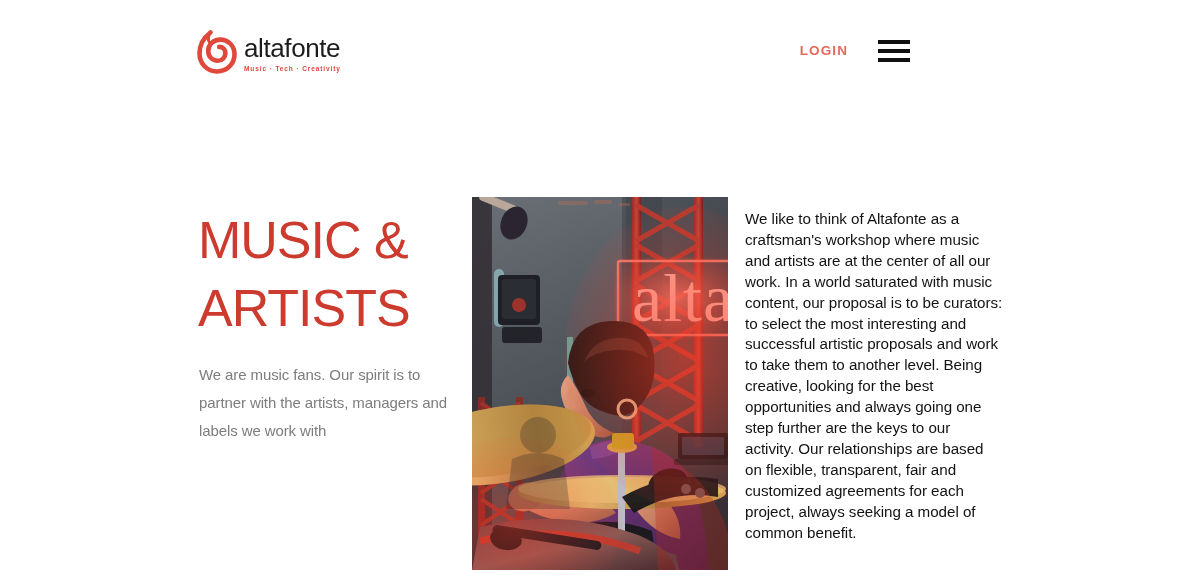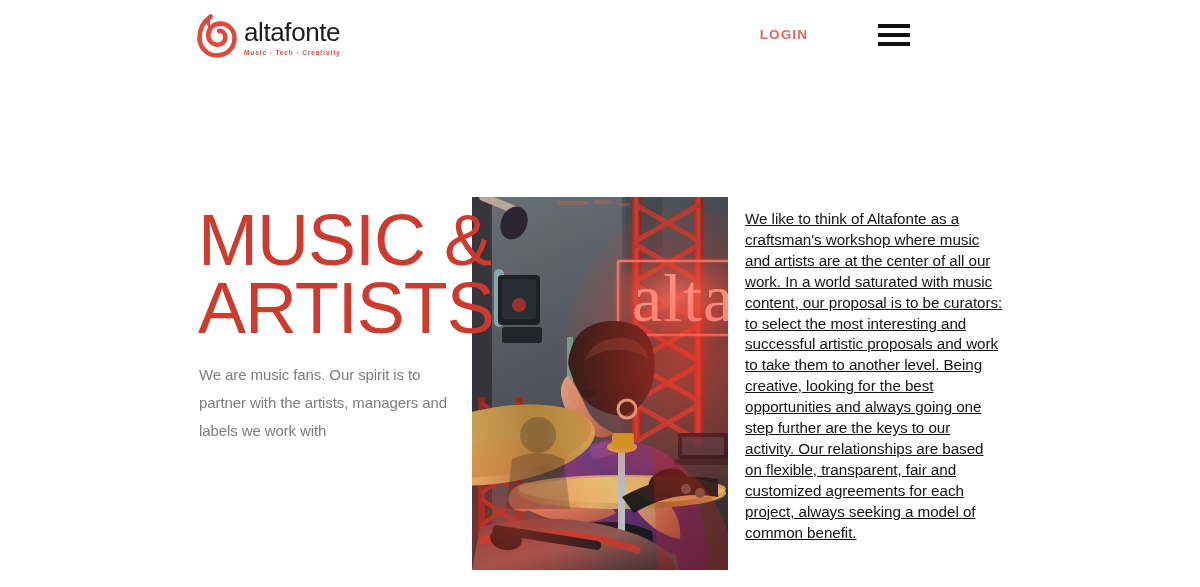--- a/index.html
+++ b/index.html
@@ -17,21 +17,21 @@
   .page {
     position: relative;
     width: 1200px;
     height: 587px;
     background: #ffffff;
   }
 
   
   .site-header {
     position: absolute;
-    top: 0; left: 0;
+    top: 16px; left: 0;
     width: 1086px;
     height: 80px;
   }
 
   .brand {
     position: absolute;
     left: 196px;
     top: 11px;
     display: flex;
     align-items: flex-start;
@@ -69,21 +69,20 @@
     color: #e0483c;
     white-space: nowrap;
   }
 
   .header-actions {
     position: absolute;
     right: 0;
     top: 24px;
     display: flex;
     align-items: center;
-    gap: 40px;
   }
 
   .login-link {
     font-size: 13.5px;
     letter-spacing: 1.1px;
     font-weight: 700;
     color: #e8675a;
     text-decoration: none;
     line-height: 14px;
   }
@@ -130,21 +129,21 @@
   }
 
   .hero-photo svg { display: block; width: 256px; height: 373px; }
 
   .hero-heading {
     position: absolute;
     left: 198px;
     top: 206px;
     width: 560px;
     z-index: 3;
-    font-size: 72px;
+    font-size: 52px;
     line-height: 68px;
     font-weight: 400;
     letter-spacing: -1px;
     color: #cc3b2e;
     pointer-events: none;
     white-space: pre-line;
   }
 
   .hero-sub {
     position: absolute;
@@ -164,21 +163,20 @@
     left: 745px;
     top: 209px;
     width: 258px;
     z-index: 4;
     font-size: 15.2px;
     line-height: 20.9px;
     color: #131313;
     font-weight: 400;
     letter-spacing: -0.05px;
     text-align: left;
-    text-decoration: underline;
   }
 </style>
 </head>
 <body>
 
 <div class="page">
 
   <header class="site-header">
 
     <a class="brand" href="#">

